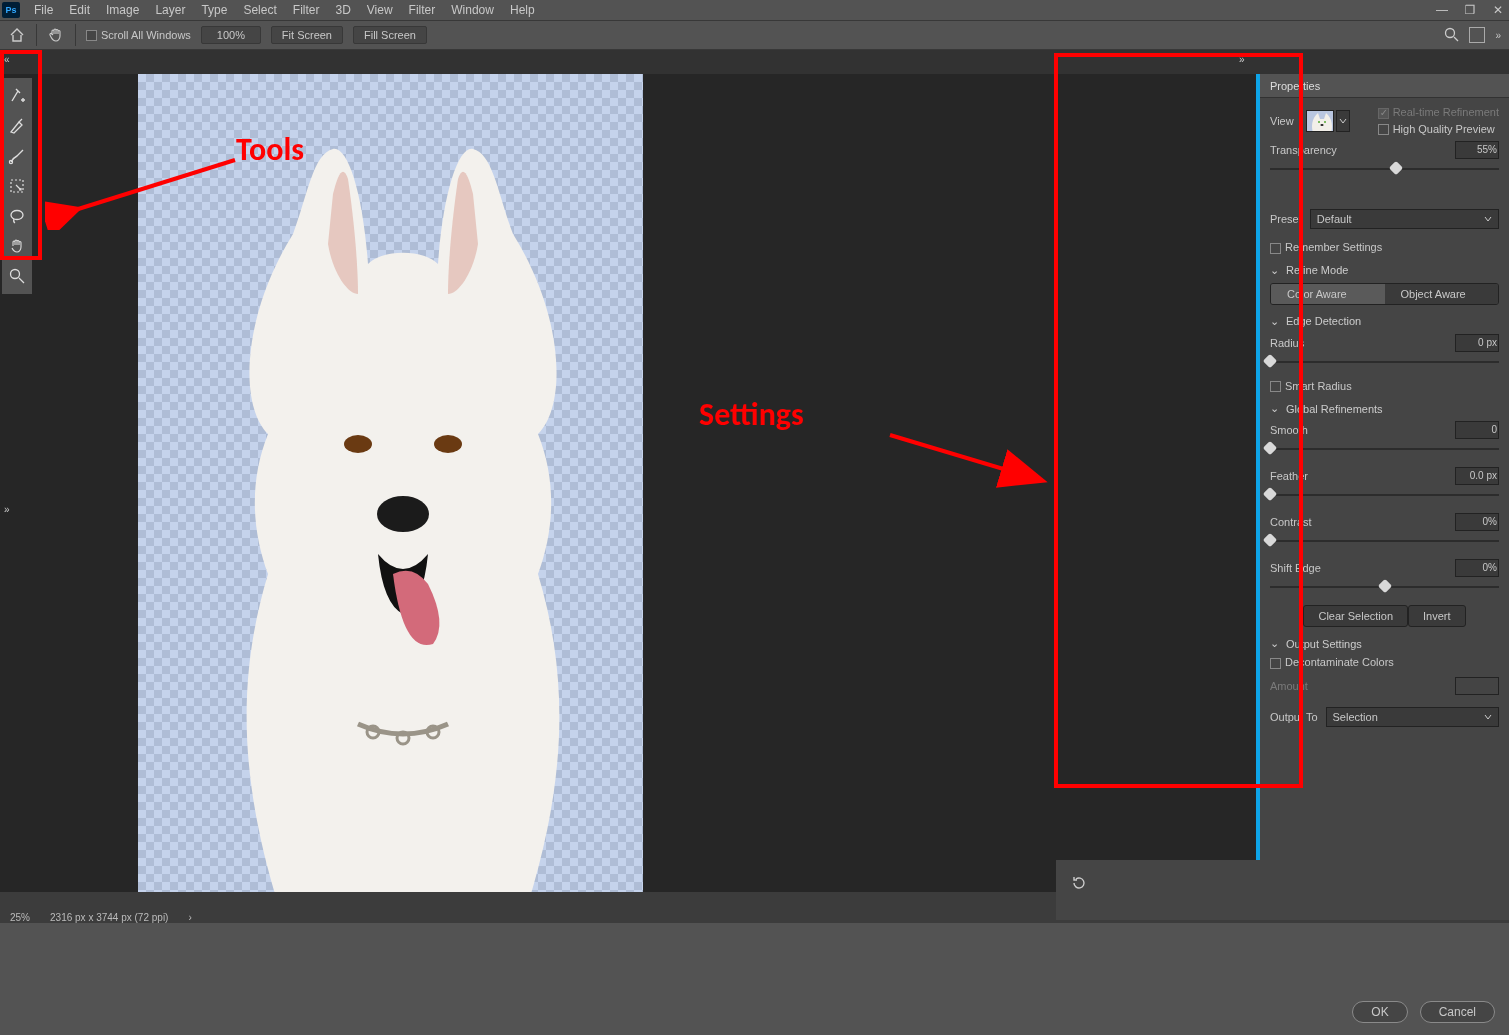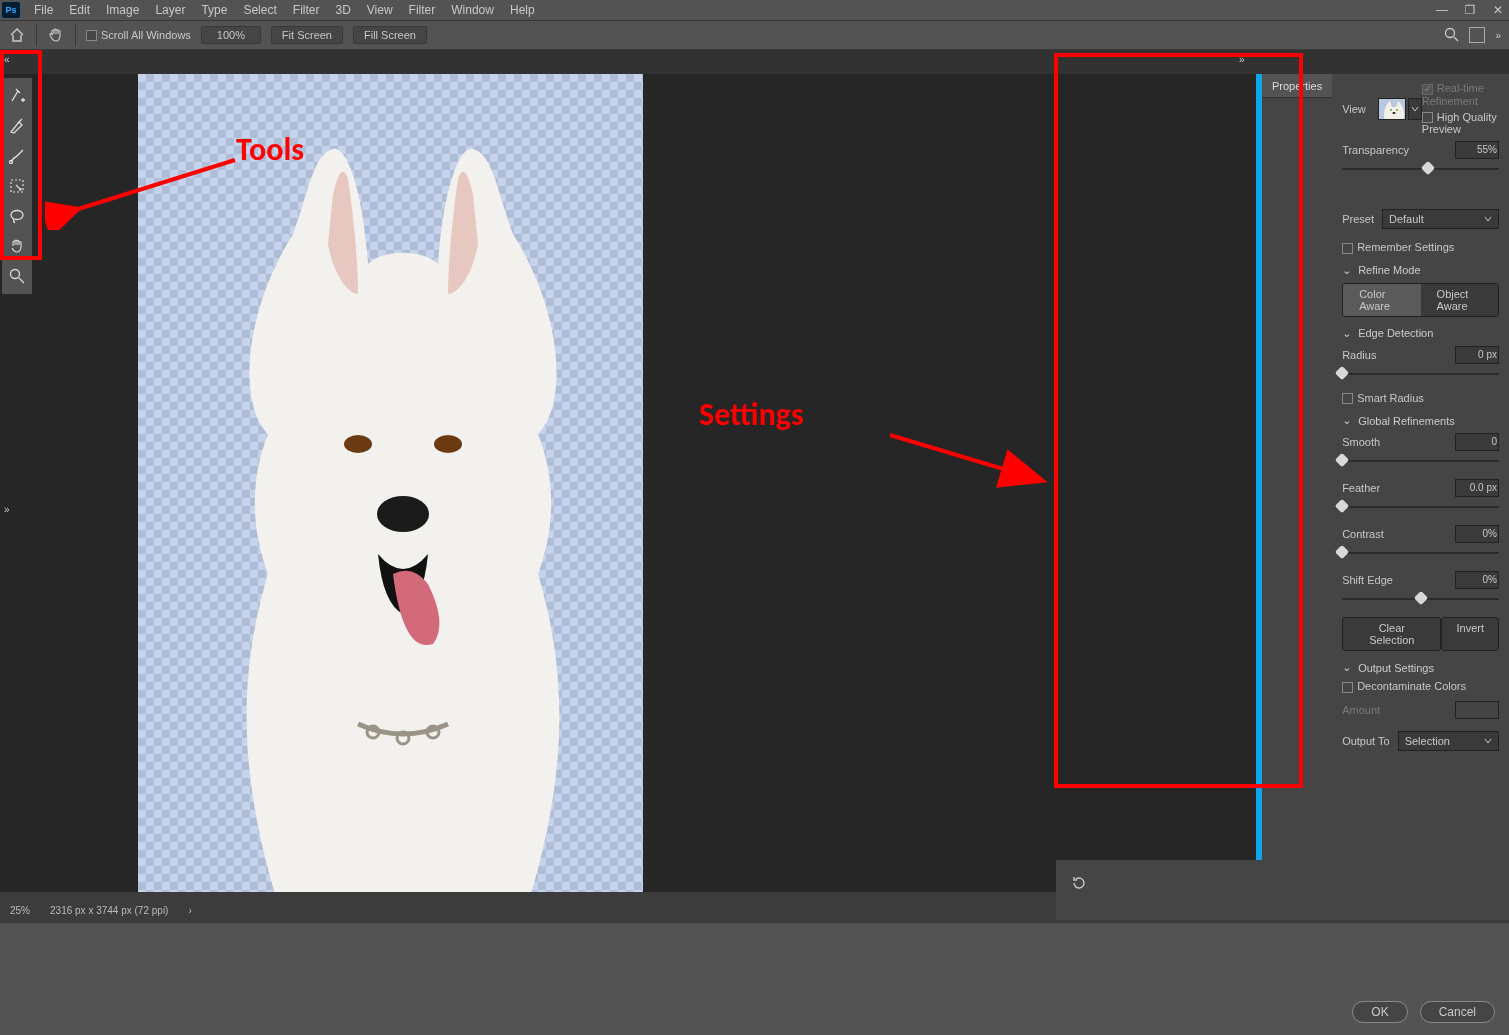--- a/index.html
+++ b/index.html
@@ -49,21 +49,21 @@
 .tool-btn svg { stroke:#ddd; fill:none; }
 
 
 .redbox { position:absolute; border:4px solid #ff0000; }
 .redbox.tools-hl { left:0; top:50px; width:42px; height:210px; }
 .redbox.settings-hl { left:1054px; top:53px; width:249px; height:735px; }
 .anno { position:absolute; color:#ff0000; font-family:Calibri,Arial,sans-serif; font-weight:bold; font-size:32px; }
 .arrow { position:absolute; }
 
 
-.panelcol { width:253px; background:#454545; display:flex; flex-direction:row; border-left:6px solid #0ea5e9; }
+.panelcol { width:253px; background:#454545; display:flex; flex-direction:column; border-left:4px solid #0ea5e9; }
 .panel-tab { height:24px; background:#535353; display:flex; align-items:center; padding:0 10px; font-size:11px; color:#ddd; border-bottom:1px solid #323232; }
 .panel-body { flex:1; overflow:hidden; padding:8px 10px 0 10px; font-size:11px; color:#c8c8c8; }
 .row { display:flex; align-items:center; margin-bottom:6px; }
 .lbl { flex:0 0 auto; }
 .thumb { width:28px; height:22px; border:1px solid #222; background:#ccc; position:relative; overflow:hidden; }
 .thumb svg{display:block;}
 .mini-select { width:14px; height:22px; border:1px solid #222; background:#3a3a3a; margin-left:2px; display:flex; align-items:center; justify-content:center; }
 .disabled { color:#7a7a7a; }
 .section-head { display:flex; align-items:center; gap:6px; margin:10px 0 6px 0; color:#ccc; }
 .caret { width:10px; display:inline-block; }
@@ -75,21 +75,21 @@
 .thumb-handle { position:absolute; top:0; width:10px; height:10px; background:#d9d9d9; border-radius:2px; transform:translateX(-50%) rotate(45deg); }
 .wide-select { flex:1; height:20px; background:#3a3a3a; border:1px solid #222; padding:0 6px; display:flex; align-items:center; justify-content:space-between; margin-left:8px; }
 .toggle-group { display:flex; border:1px solid #222; border-radius:3px; overflow:hidden; }
 .toggle-btn { flex:1; text-align:left; padding:4px 16px; background:#3a3a3a; }
 .toggle-btn.active { background:#5a5a5a; }
 .pill-btn { background:#3a3a3a; border:1px solid #222; border-radius:3px; padding:4px 14px; text-align:center; }
 .btnrow { display:flex; gap:0; justify-content:center; margin-top:6px; }
 
 
 .scrollbar-h { position:absolute; left:0; right:0; bottom:0; height:13px; background:#3c3c3c; }
-.status { height:18px; background:#3c3c3c; display:flex; align-items:flex-start; padding:0 10px; gap:20px; font-size:10px; color:#bbb; }
+.status { height:18px; background:#3c3c3c; display:flex; align-items:flex-end; padding:0 10px; gap:20px; font-size:10px; color:#bbb; }
 .bottom-actions { position:absolute; right:14px; bottom:12px; display:flex; gap:12px; align-items:center; }
 .round-btn { border:1px solid #8a8a8a; border-radius:12px; padding:3px 18px; background:#454545; font-size:12px; }
 .reset-icon { width:18px; height:18px; margin-right:auto; }
 
 
 .bottom-panel { position:absolute; left:1056px; right:0; top:860px; height:60px; background:#454545; }
 </style>
 </head>
 <body>
 

